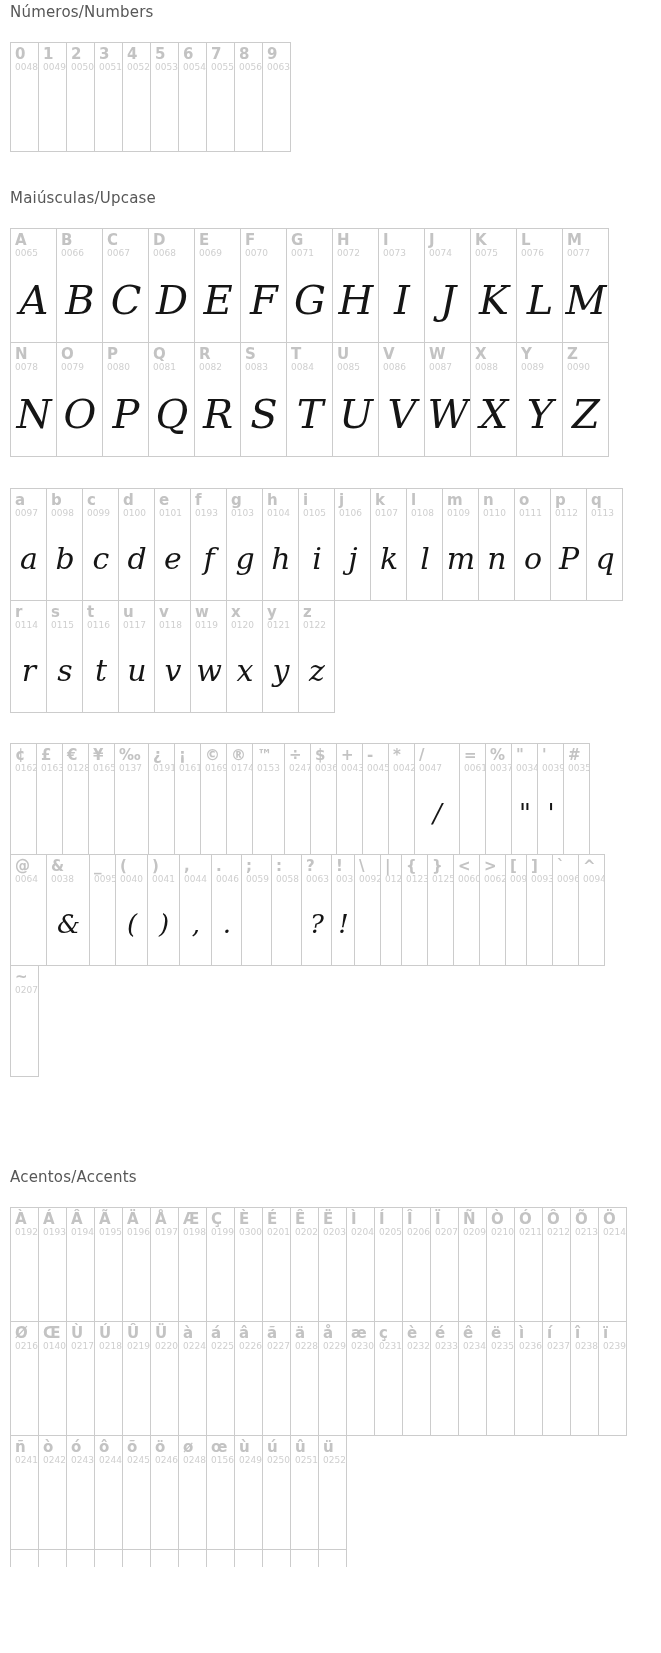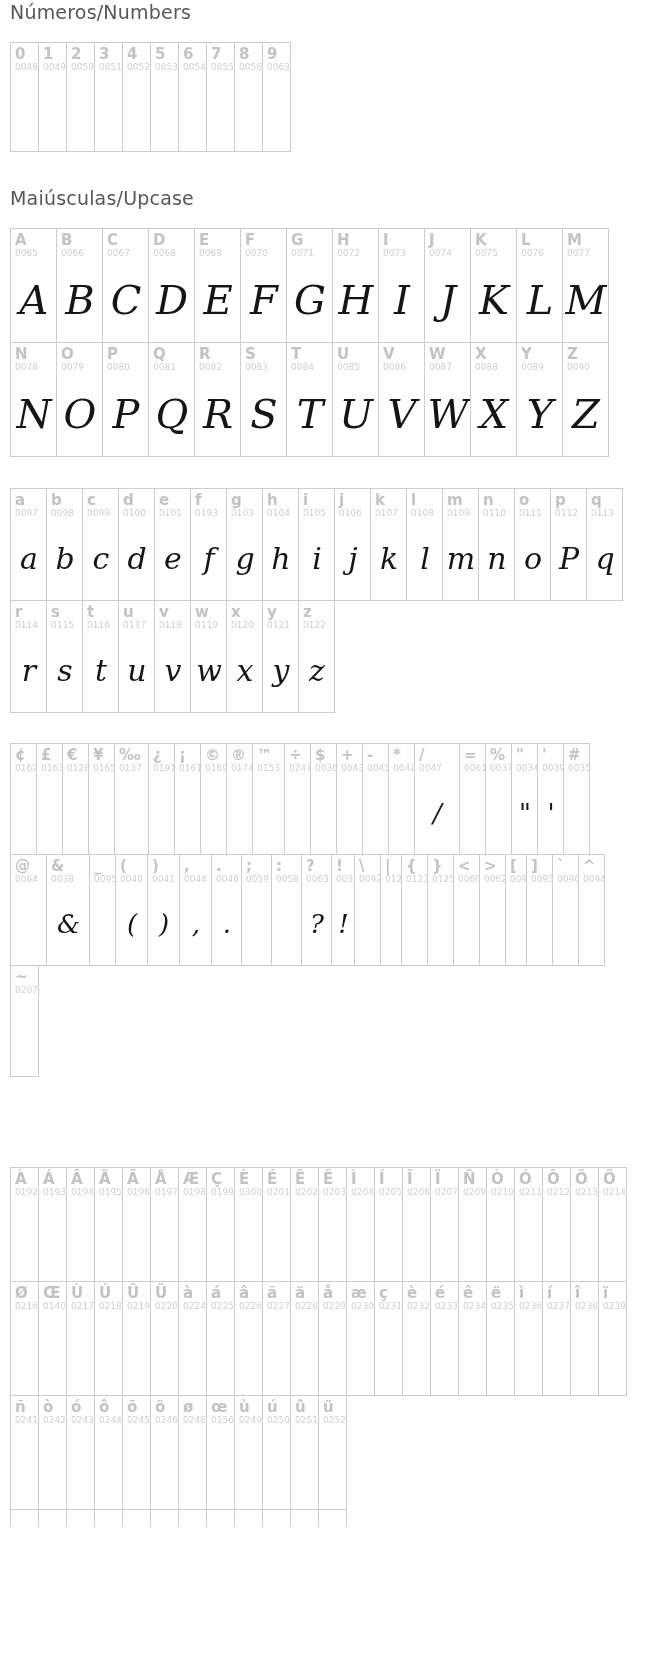--- a/index.html
+++ b/index.html
@@ -4,21 +4,21 @@
 <style>
   html,body{margin:0;padding:0;}
   body{
     width:661px;height:1653px;background:#ffffff;
     font-family:"DejaVu Sans","Liberation Sans",sans-serif;
     overflow:hidden;
   }
   .section{margin-left:10px;}
   .section h1{
     margin:0 0 20px 0;
-    font-size:19px;font-weight:400;color:#575757;
+    font-size:15px;font-weight:400;color:#575757;
     letter-spacing:0.2px;line-height:20px;
   }
   .sec-numbers{padding-top:2px;}
   .sec-upcase{margin-top:36px;}
   .sec-lowercase{margin-top:31px;}
   .sec-symbols{margin-top:30px;}
   .sec-accents{margin-top:90px;}
   .rows{display:block;}
   .row{display:flex;}
   .row + .row{margin-top:-1px;}
@@ -612,20 +612,21 @@
         <div class="cell" style="width: 29px;">
           <span class="ch">~</span>
           <span class="code">0207</span>
           <div class="glyph"></div>
         </div>
       </div>
     </div>
 </div>
 
 <div class="section sec-accents">
+  <h1>Acentos/Accents</h1>
   <div class="rows">
       <div class="row">
         <div class="cell" style="width: 29px;">
           <span class="ch">À</span>
           <span class="code">0192</span>
           <div class="glyph"></div>
         </div>
         <div class="cell" style="width: 29px;">
           <span class="ch">Á</span>
           <span class="code">0193</span>

